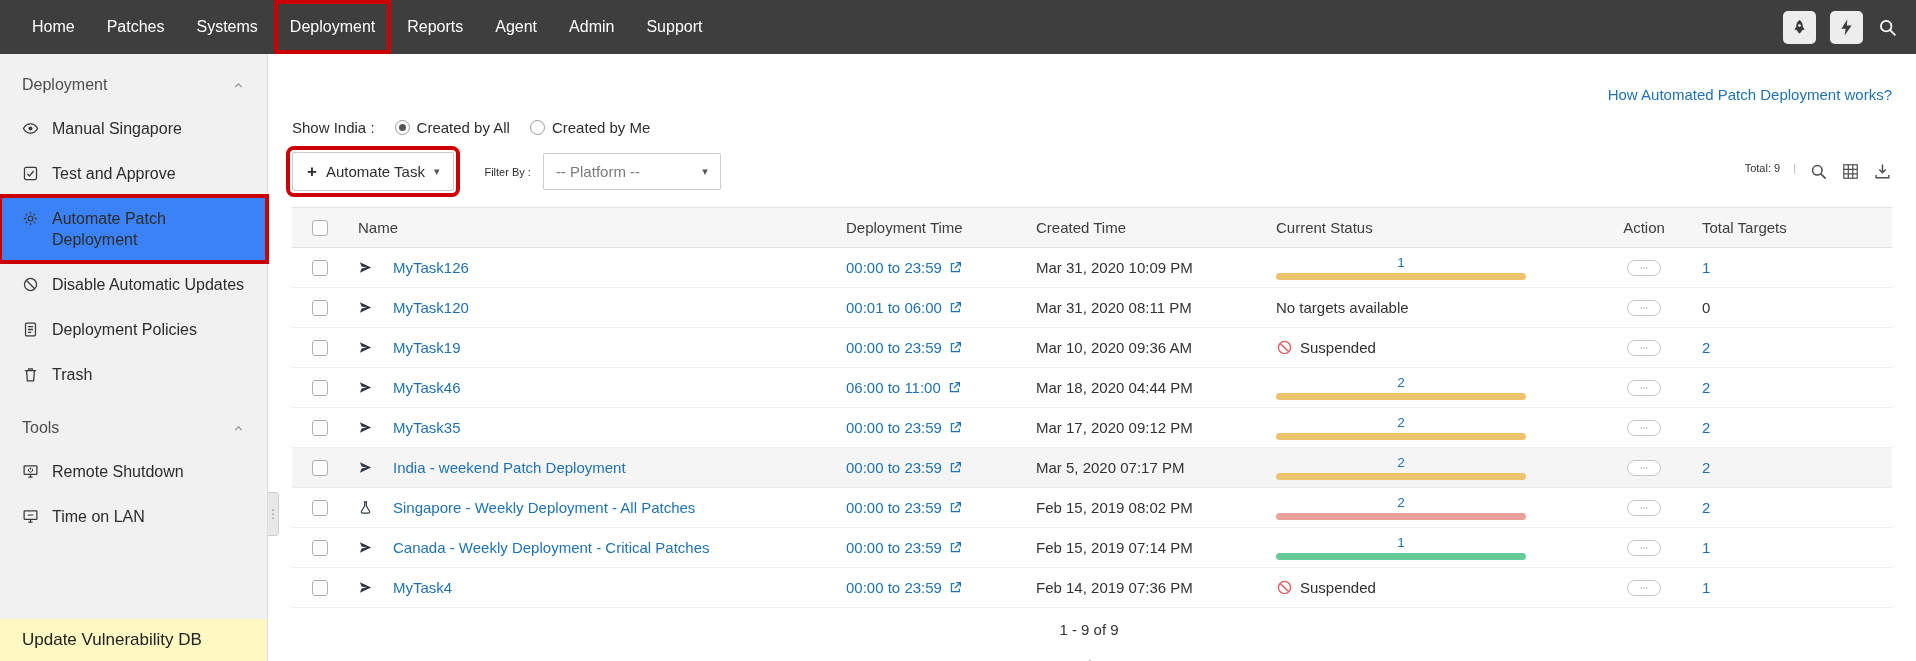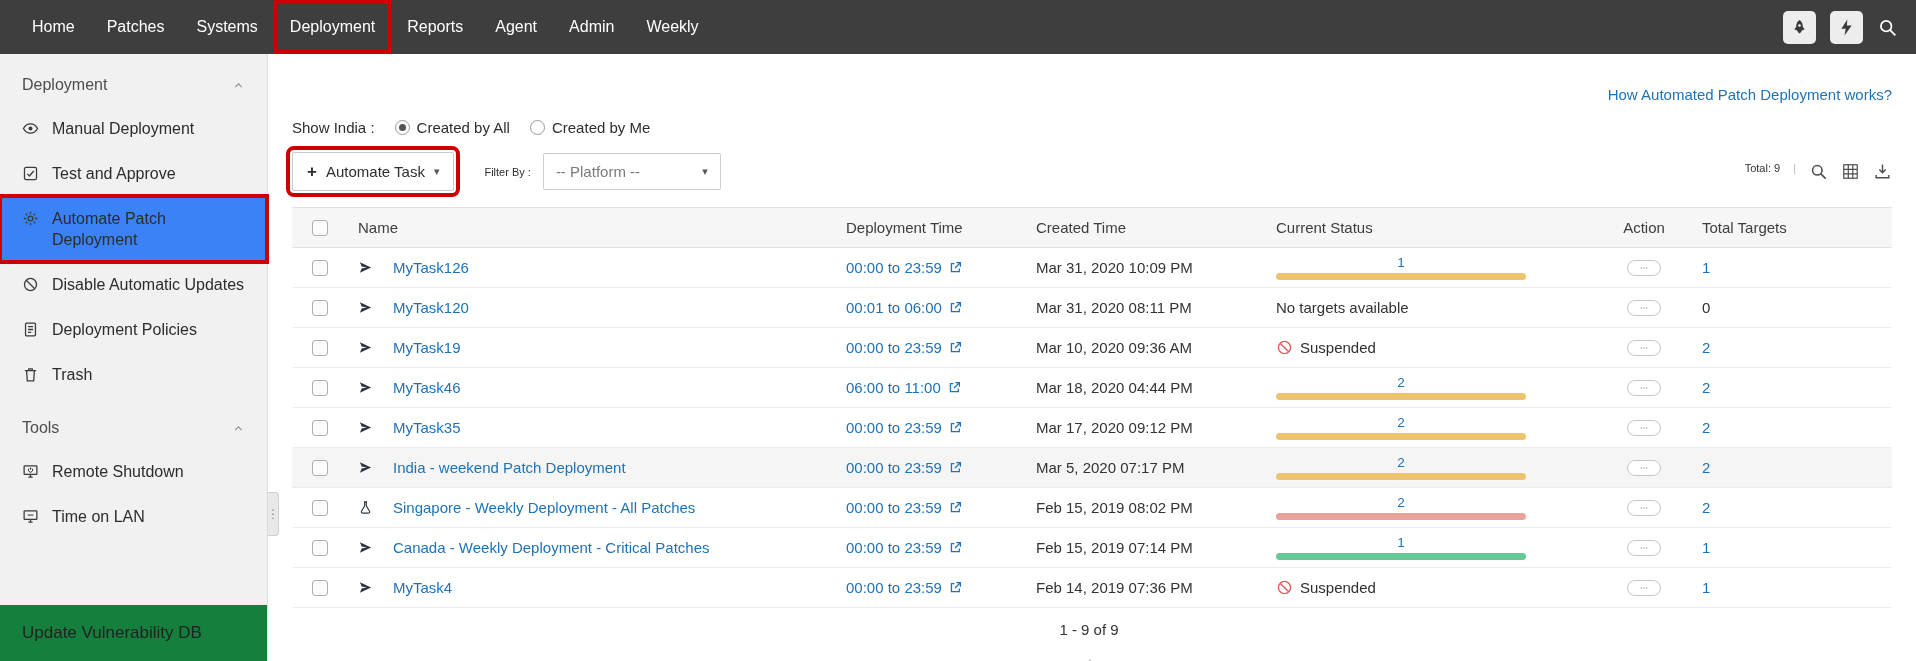--- a/index.html
+++ b/index.html
@@ -48,21 +48,21 @@
   }
   .side-section-title .icon { width: 13px; height: 13px; color: #8f8f8f; }
   .side-item {
     display: flex; gap: 13px; padding: 12px 14px 12px 22px; align-items: flex-start;
     color: #2c2c2c; cursor: pointer; line-height: 21px;
   }
   .side-item .icon { width: 17px; height: 17px; color: #3b3b3b; margin-top: 2px; }
   .side-item.active { background: #3b82f6; }
   .side-item.annotated { outline: 4px solid var(--annotation, #cc0000); outline-offset: -2px; }
   .side-footer {
-    margin-top: auto; background: #15803d; padding: 18px 22px; font-size: 17px;
+    margin-top: auto; background: #fef9c3; padding: 11px 22px; font-size: 17px;
     color: #222; cursor: pointer;
   }
   .collapse-handle {
     position: absolute; left: 268px; top: 438px; width: 11px; height: 44px;
     background: #e8e8e8; border: 1px solid #cfcfcf; border-left: none;
     border-radius: 0 4px 4px 0; display: flex; align-items: center; justify-content: center;
     color: #8a8a8a; font-size: 12px; cursor: pointer; z-index: 5;
   }
 
   
@@ -158,21 +158,21 @@
 
 <div class="topnav">
   <div class="nav-items">
       <div class="nav-item">Home</div>
       <div class="nav-item">Patches</div>
       <div class="nav-item">Systems</div>
       <div class="nav-item active annotated">Deployment</div>
       <div class="nav-item">Reports</div>
       <div class="nav-item">Agent</div>
       <div class="nav-item">Admin</div>
-      <div class="nav-item">Weekly</div>
+      <div class="nav-item">Support</div>
     </div>
   <div class="topnav-right">
       <span class="icon-btn">
         <span class="icon ">
           <svg viewBox="0 0 24 24">
             <path d="M12 2.5c2.8 1.8 4.2 5 4.2 8.6l2.3 3.4-3.2.9c-.9 1.9-2 3.2-3.3 4.1-1.3-.9-2.4-2.2-3.3-4.1l-3.2-.9 2.3-3.4c0-3.6 1.4-6.8 4.2-8.6z" fill="currentColor"></path>
             <circle cx="12" cy="9.5" r="1.6" fill="#fff"></circle>
           </svg>
         </span>
       </span>
@@ -206,21 +206,21 @@
             </svg>
           </span>
         </div>
         <div class="side-item">
           <span class="icon ">
             <svg viewBox="0 0 24 24">
               <path d="M2 12s3.5-6.5 10-6.5S22 12 22 12s-3.5 6.5-10 6.5S2 12 2 12z" fill="none" stroke="currentColor" stroke-width="1.8"></path>
               <circle cx="12" cy="12" r="2.8" fill="currentColor"></circle>
             </svg>
           </span>
-          <span class="side-label">Manual Deployment</span>
+          <span class="side-label">Manual Singapore</span>
         </div>
         <div class="side-item">
           <span class="icon ">
             <svg viewBox="0 0 24 24">
               <rect x="3.5" y="3.5" width="17" height="17" rx="2" fill="none" stroke="currentColor" stroke-width="1.8"></rect>
               <path d="M7.5 12.5l3 3 6-7" fill="none" stroke="currentColor" stroke-width="1.8"></path>
             </svg>
           </span>
           <span class="side-label">Test and Approve</span>
         </div>

